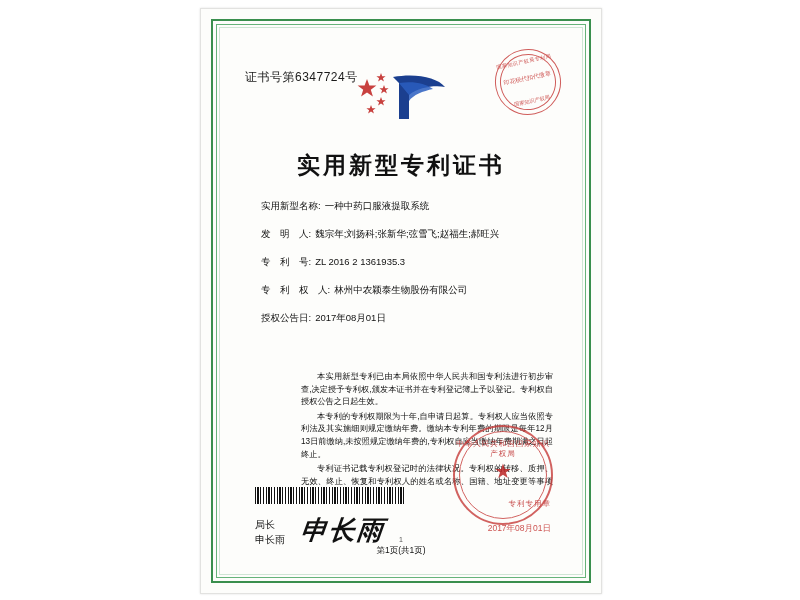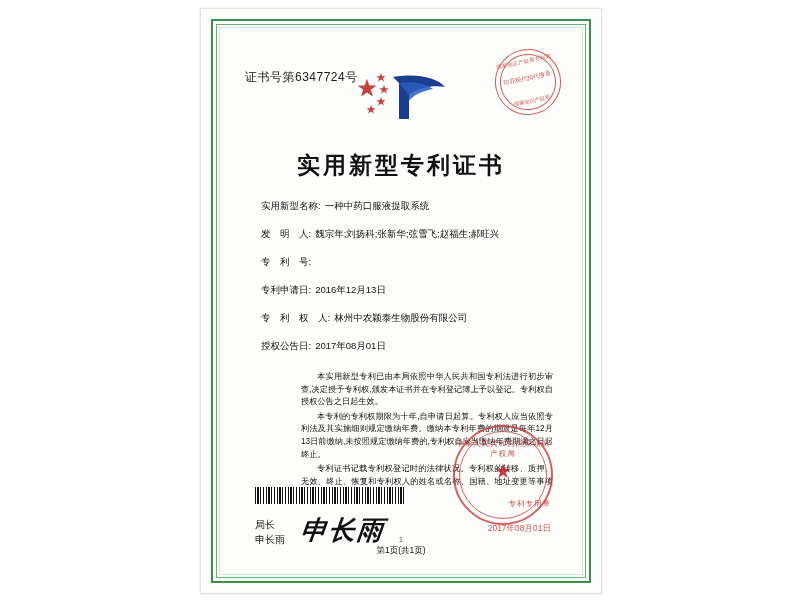--- a/index.html
+++ b/index.html
@@ -328,24 +328,21 @@
         <div class="field-row">
           <span class="field-label">实用新型名称:</span>
           <span class="field-value">一种中药口服液提取系统</span>
         </div>
         <div class="field-row">
           <span class="field-label">发　明　人:</span>
           <span class="field-value">魏宗年;刘扬科;张新华;弦雪飞;赵福生;郝旺兴</span>
         </div>
         <div class="field-row">
           <span class="field-label">专　利　号:</span>
-        </div>
-        <div class="field-row">
-          <span class="field-label">专利申请日:</span>
-          <span class="field-value">2016年12月13日</span>
+          <span class="field-value">ZL 2016 2 1361935.3</span>
         </div>
         <div class="field-row">
           <span class="field-label">专　利　权　人:</span>
           <span class="field-value">林州中农颖泰生物股份有限公司</span>
         </div>
         <div class="field-row">
           <span class="field-label">授权公告日:</span>
           <span class="field-value">2017年08月01日</span>
         </div>
       </div>

